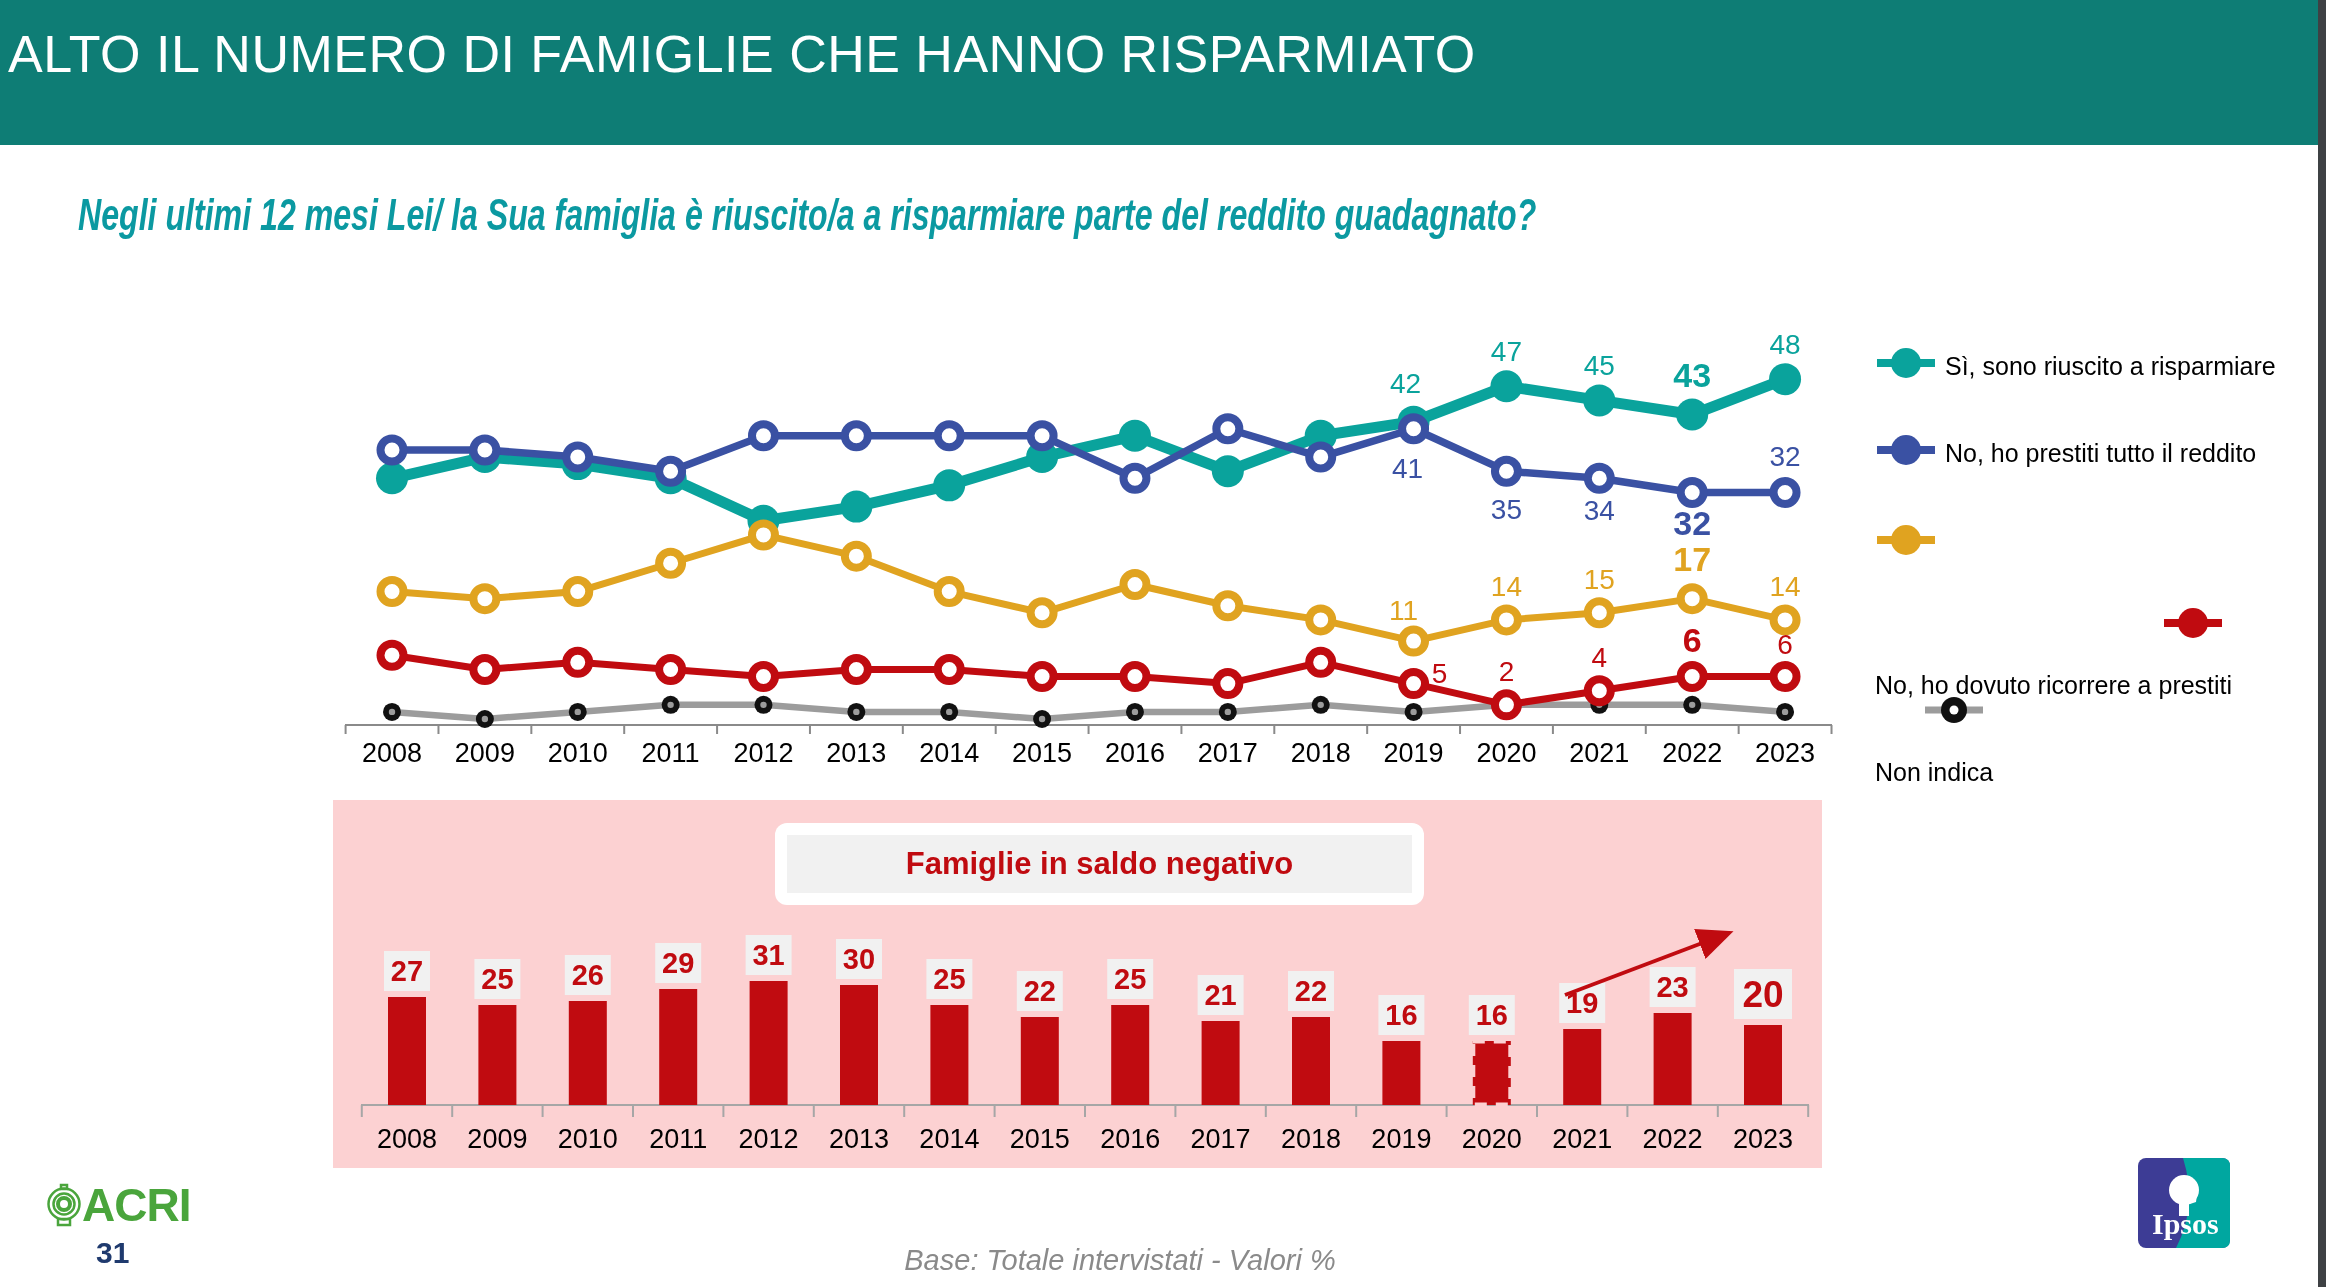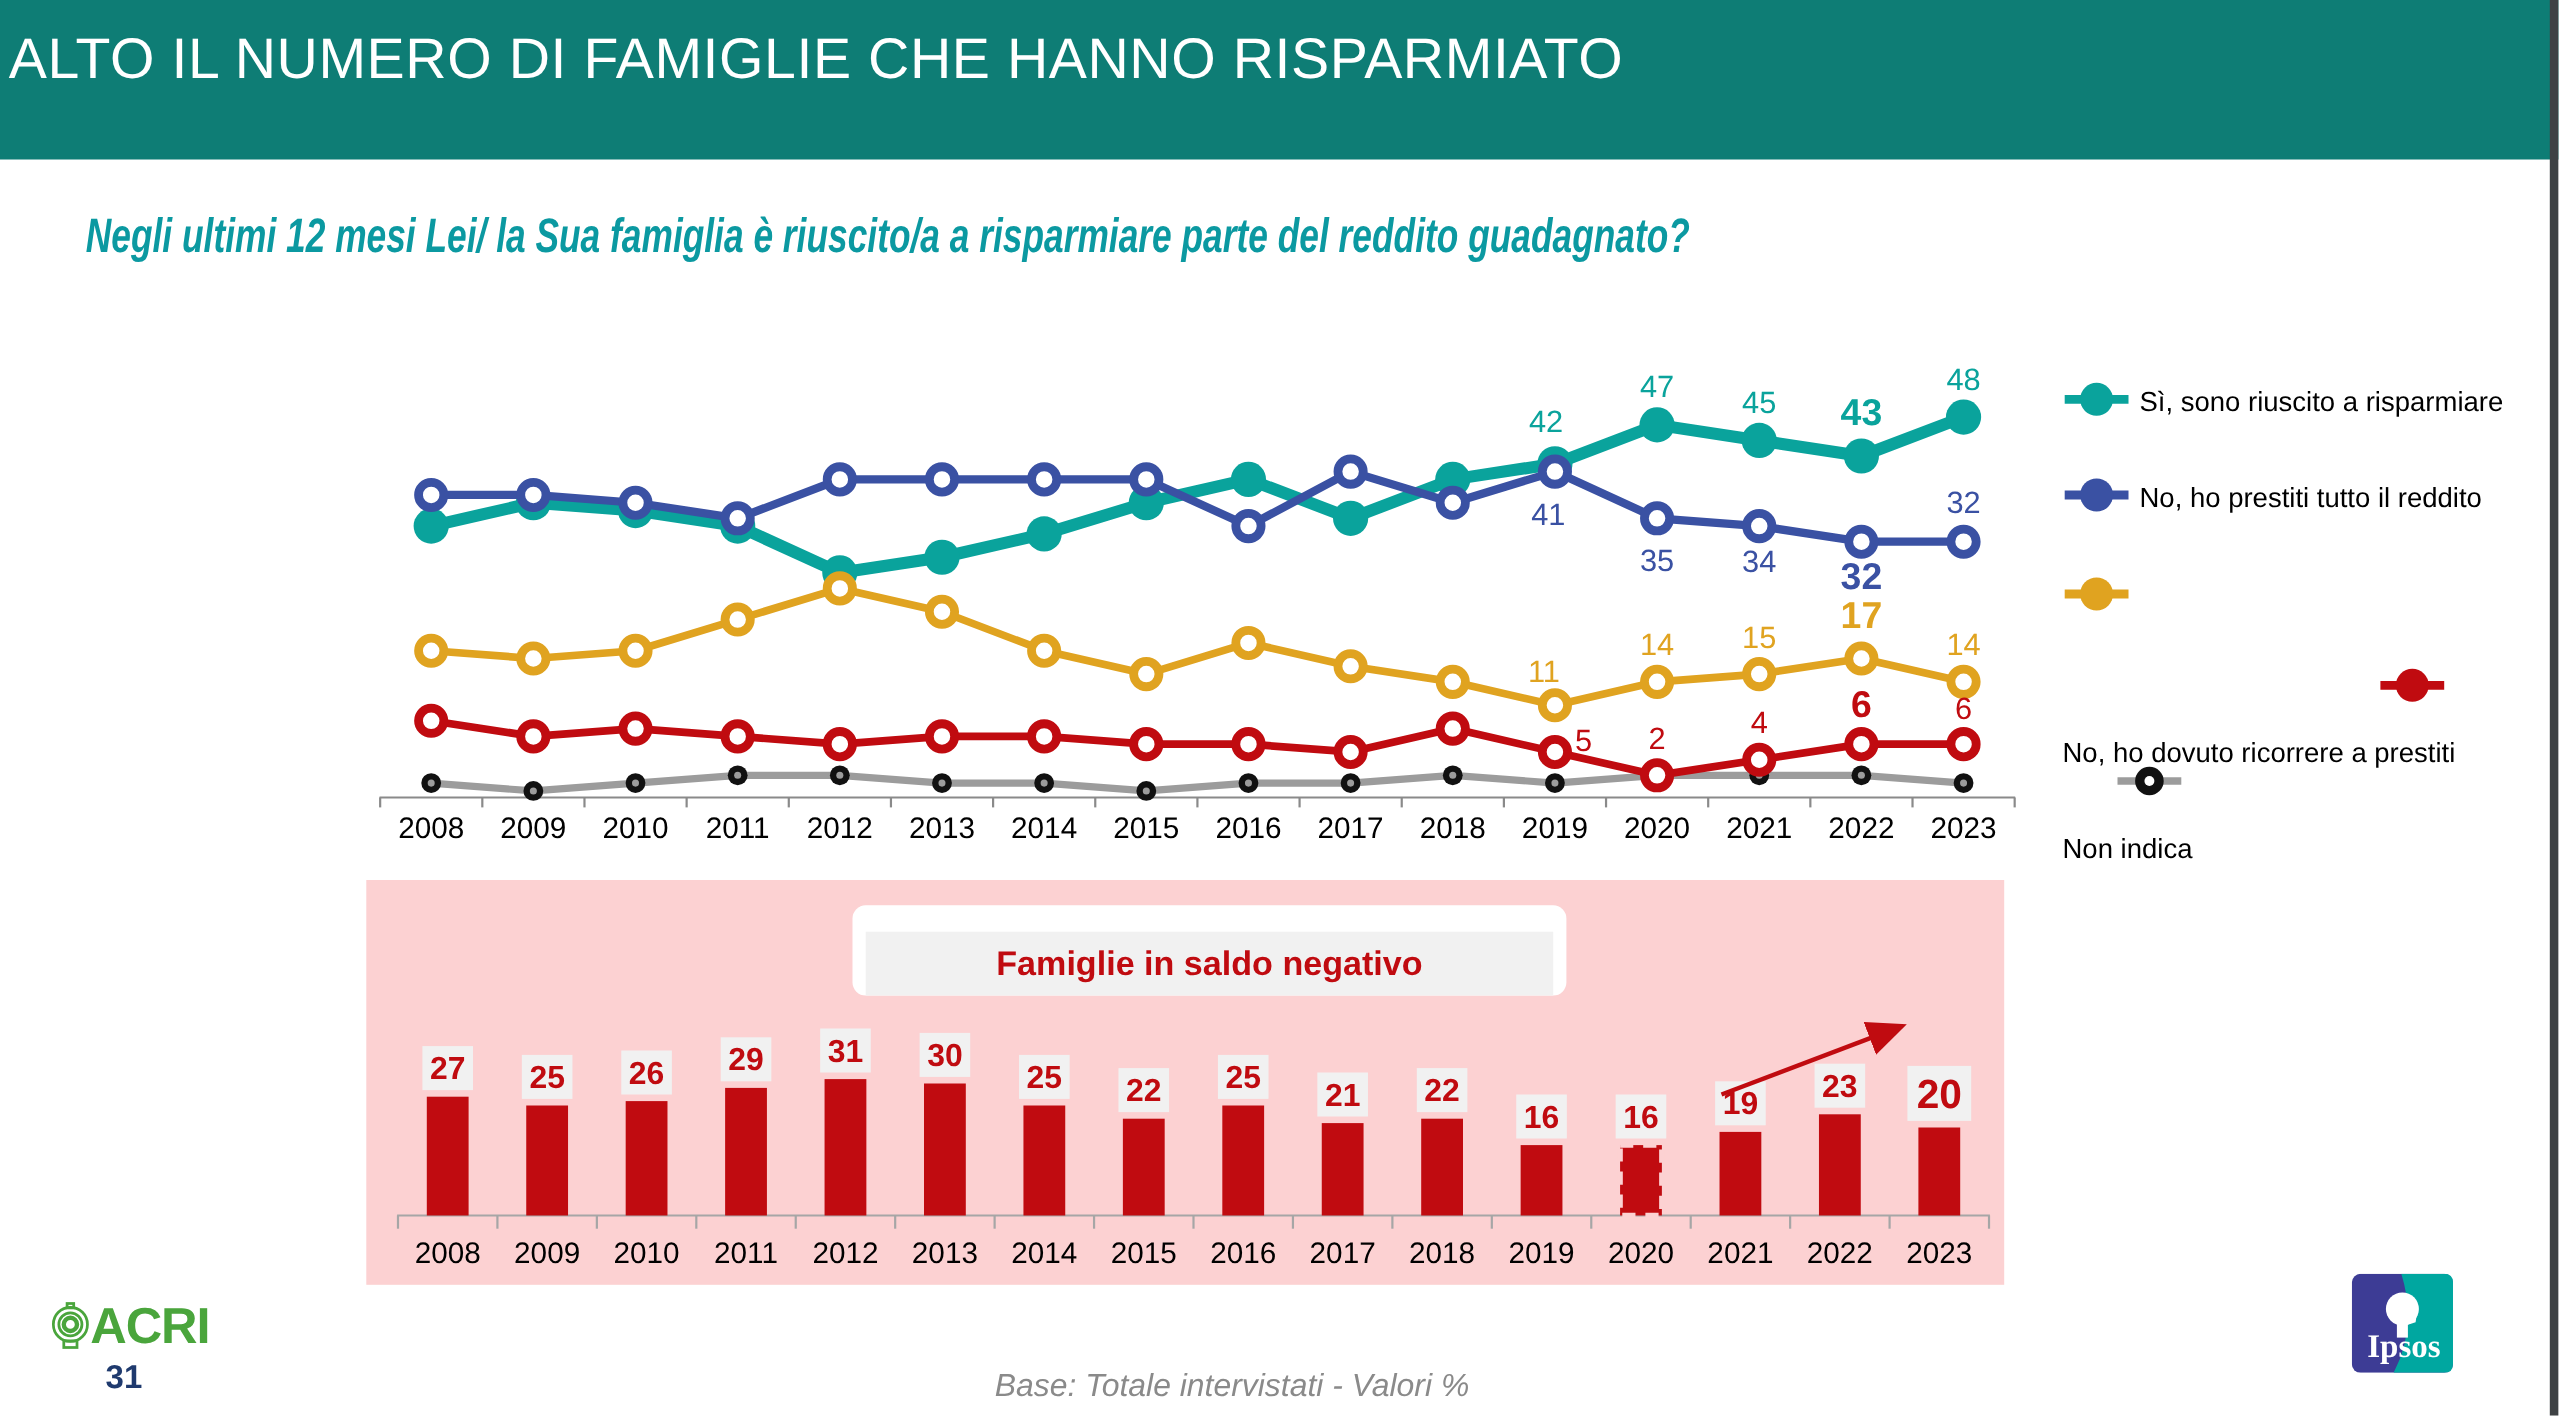--- a/index.html
+++ b/index.html
@@ -6,21 +6,21 @@
   body{width:2326px;height:1287px;position:relative;overflow:hidden;background:#ffffff;
        font-family:"Liberation Sans", sans-serif;}
   .abs{position:absolute;}
   #header{left:0;top:0;width:2326px;height:145px;background:#0e7d75;z-index:1;}
   #slide-title{left:8px;top:24px;width:2200px;color:#ffffff;font-size:52px;letter-spacing:0.5px;
                white-space:nowrap;z-index:2;}
   #subtitle{left:78px;top:190px;color:#0b99a1;font-size:44px;font-style:italic;font-weight:bold;
             transform:scaleX(0.73);transform-origin:left top;white-space:nowrap;z-index:2;}
   #bar-panel{left:333px;top:800px;width:1489px;height:368px;background:#fcd1d2;z-index:1;}
   #bar-title-box{left:775px;top:823px;width:649px;height:82px;background:#ffffff;border-radius:12px;
-                 z-index:3;display:flex;align-items:flex-end;justify-content:center;}
+                 z-index:3;display:flex;align-items:center;justify-content:center;}
   #bar-title-inner{width:625px;height:58px;background:#f1f1f1;display:flex;align-items:center;
                    justify-content:center;}
   #bar-title-text{color:#c00b10;font-size:31px;font-weight:bold;}
   #charts{left:0;top:0;z-index:2;pointer-events:none;}
   #legend{left:1875px;top:330px;width:451px;z-index:3;}
   .legend-item{position:absolute;left:0;display:flex;align-items:flex-end;}
   .legend-swatch{flex:0 0 62px;margin-right:8px;}
   .legend-label{font-size:25px;color:#000000;line-height:28px;white-space:pre-line;padding-top:3px;}
   #page-number{left:96px;top:1236px;color:#1f3a6e;font-size:30px;font-weight:bold;z-index:3;}
   #base-note{left:820px;top:1244px;width:600px;text-align:center;color:#8a8a8a;font-size:29px;

